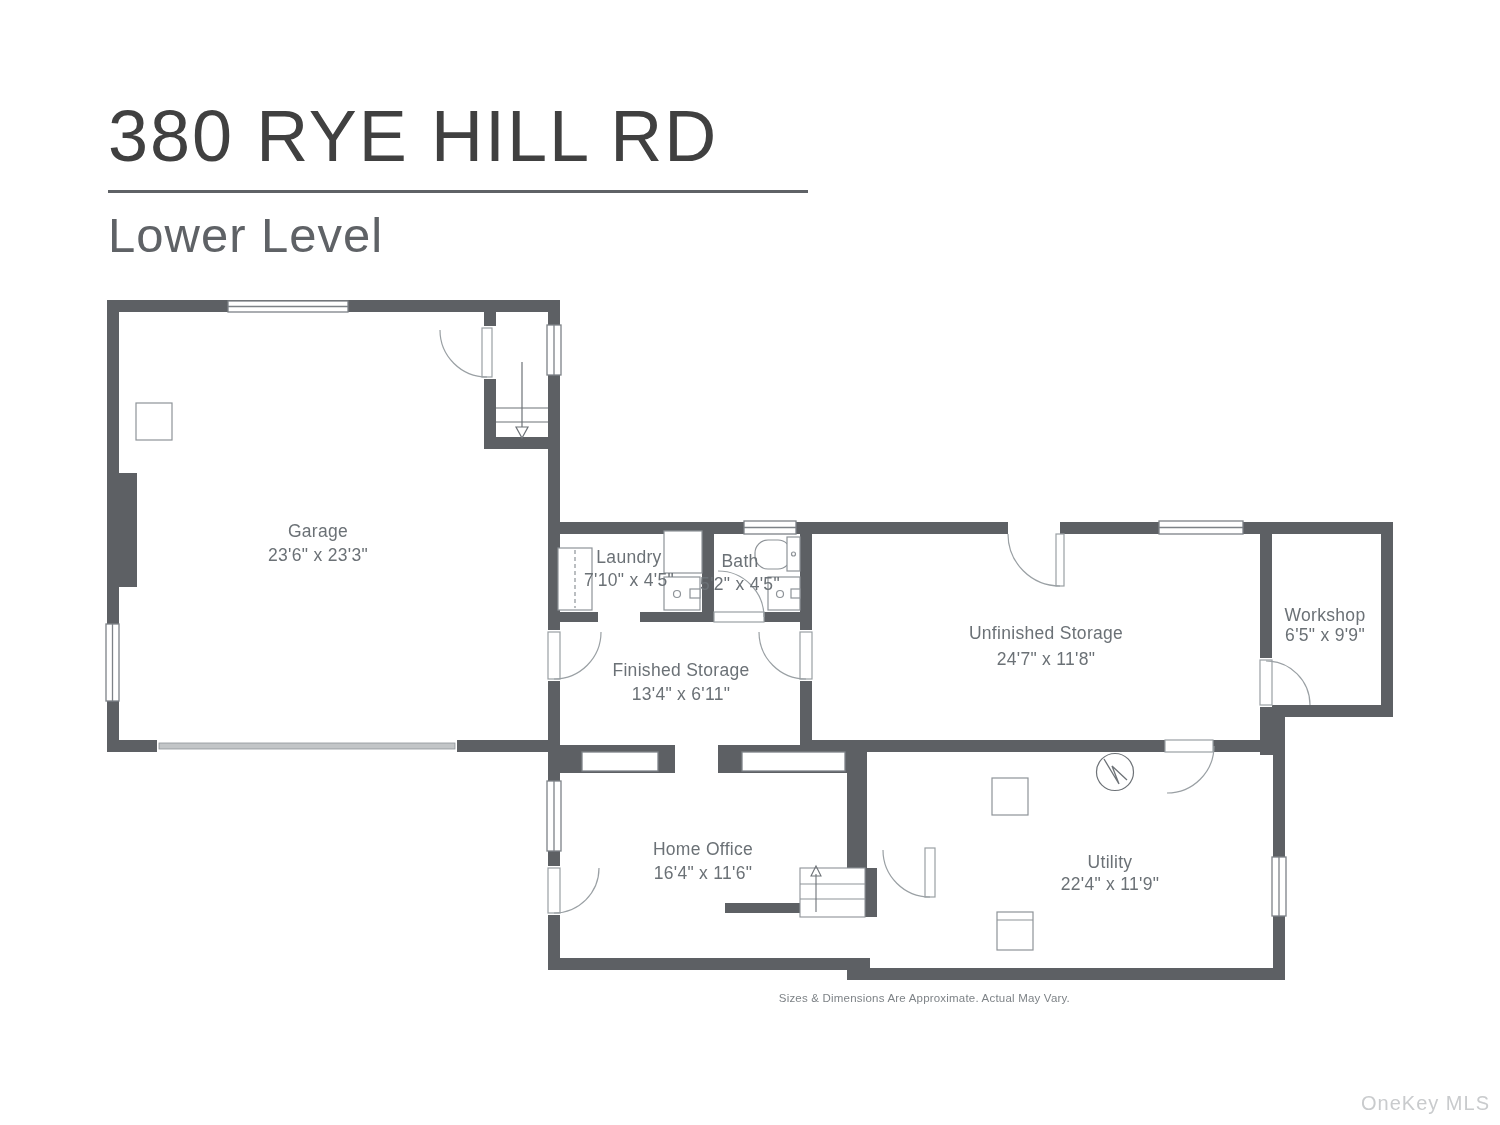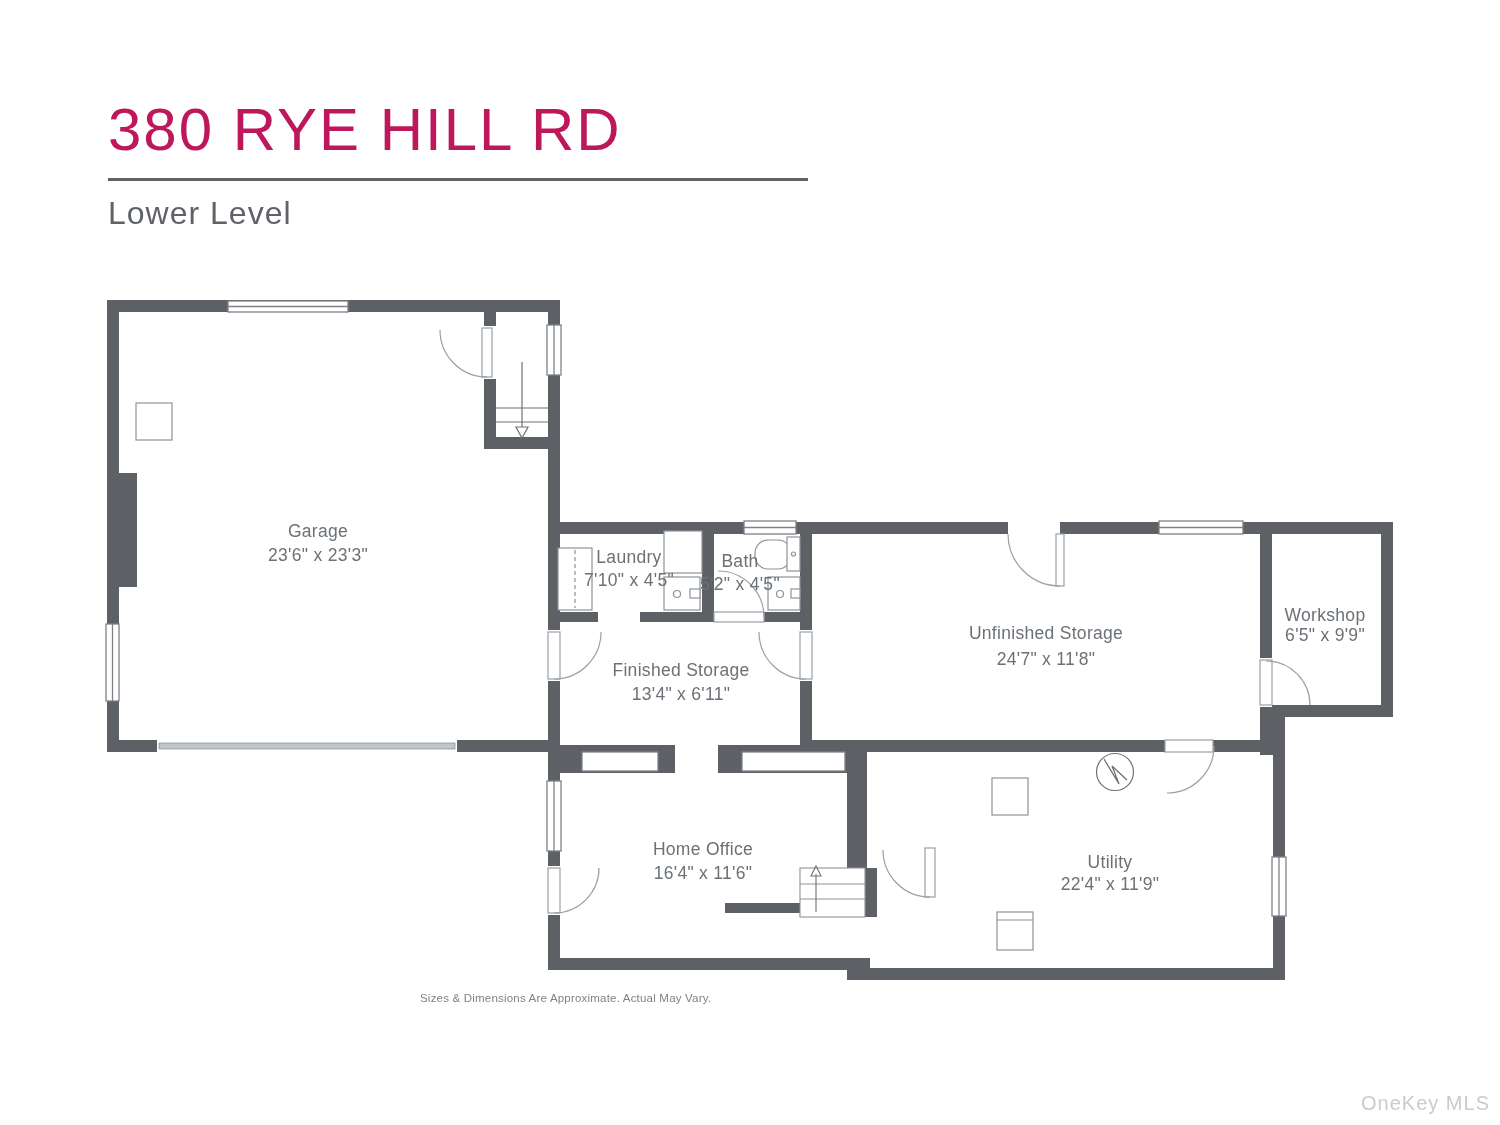--- a/index.html
+++ b/index.html
@@ -2,28 +2,28 @@
 <html><head>
 <meta charset="utf-8">
 <style>
   html,body{margin:0;padding:0;}
   body{
     width:1500px;height:1125px;position:relative;background:#ffffff;
     font-family:"Liberation Sans", sans-serif;overflow:hidden;
   }
   .header{position:absolute;left:108px;top:100px;}
   .title{
-    font-size:60px;color:#be185d;letter-spacing:2px;font-weight:400;
+    font-size:72px;color:#404040;letter-spacing:2px;font-weight:400;
     white-space:nowrap;line-height:1;
   }
   .title-rule{width:700px;height:3px;background:#5f6266;margin-top:18px;}
-  .subtitle{font-size:32px;color:#5f6266;margin-top:14px;letter-spacing:1px;}
+  .subtitle{font-size:49px;color:#5f6266;margin-top:14px;letter-spacing:1px;}
   .plan-svg{position:absolute;left:0;top:0;}
   .disclaimer{
-    position:absolute;left:420px;top:992px;width:650px;text-align:left;
+    position:absolute;left:420px;top:992px;width:650px;text-align:right;
     font-size:11.5px;color:#7e8387;letter-spacing:.2px;
   }
   .watermark{
     position:absolute;right:10px;bottom:10px;font-size:20px;color:#c9cbcd;
     letter-spacing:1px;
   }
   svg text{font-family:"Liberation Sans", sans-serif;fill:#6b7176;font-size:17.5px;letter-spacing:.3px;}
 </style>
 </head>
 <body>

